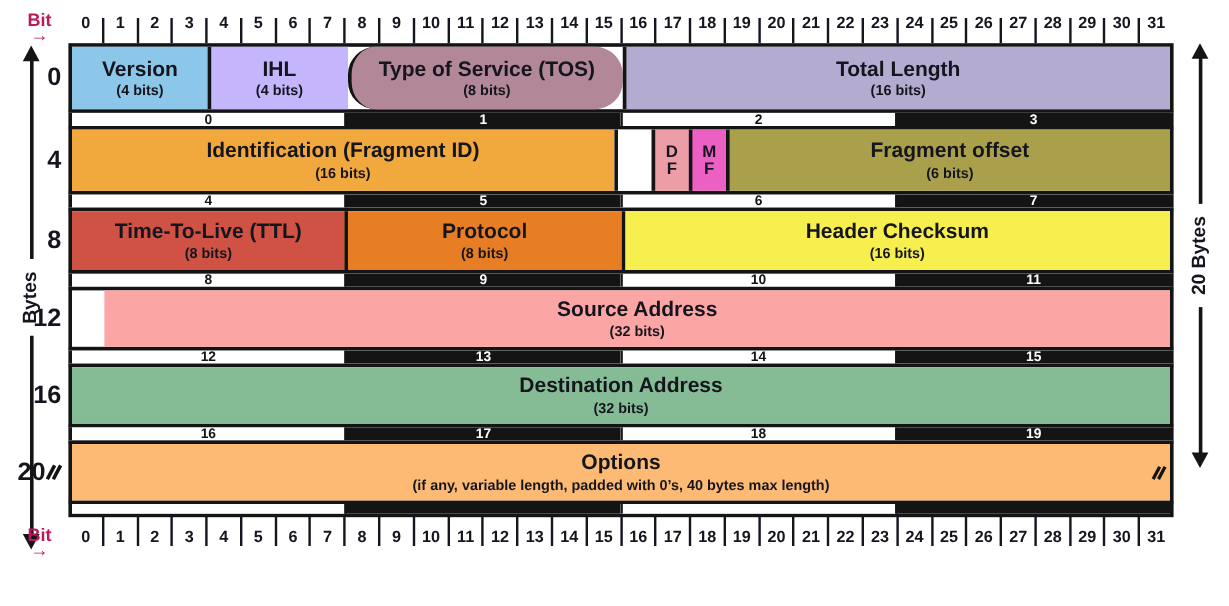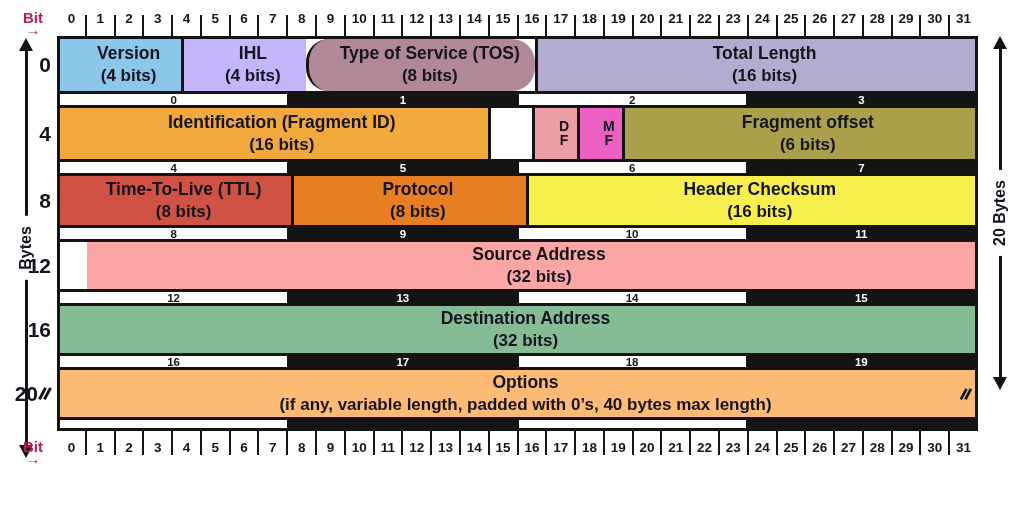--- a/index.html
+++ b/index.html
@@ -67,25 +67,24 @@
   }
   .grid > .row:not(.first) { margin-top: -3px; }
   .cell {
     display: flex;
     flex-direction: column;
     align-items: center;
     justify-content: center;
     text-align: center;
     position: relative;
     line-height: 1.25;
-    padding-left: 16px;
   }
   .cell + .cell { border-left: 3px solid #141414; }
   .fname { font-size: 17.5px; font-weight: 700; }
-  .fsize { font-size: 17px; font-weight: 700; }
+  .fsize { font-size: 12px; font-weight: 700; }
   .cell.tiny .fname, .cell.tiny .fsize { font-size: 14px; line-height: 0.95; }
   
   .strip {
     display: flex;
     height: 17px;
     border: 3px solid #141414;
     margin-top: -3px;
     background: #fff;
   }
   .strip.thin { height: 14px; }

